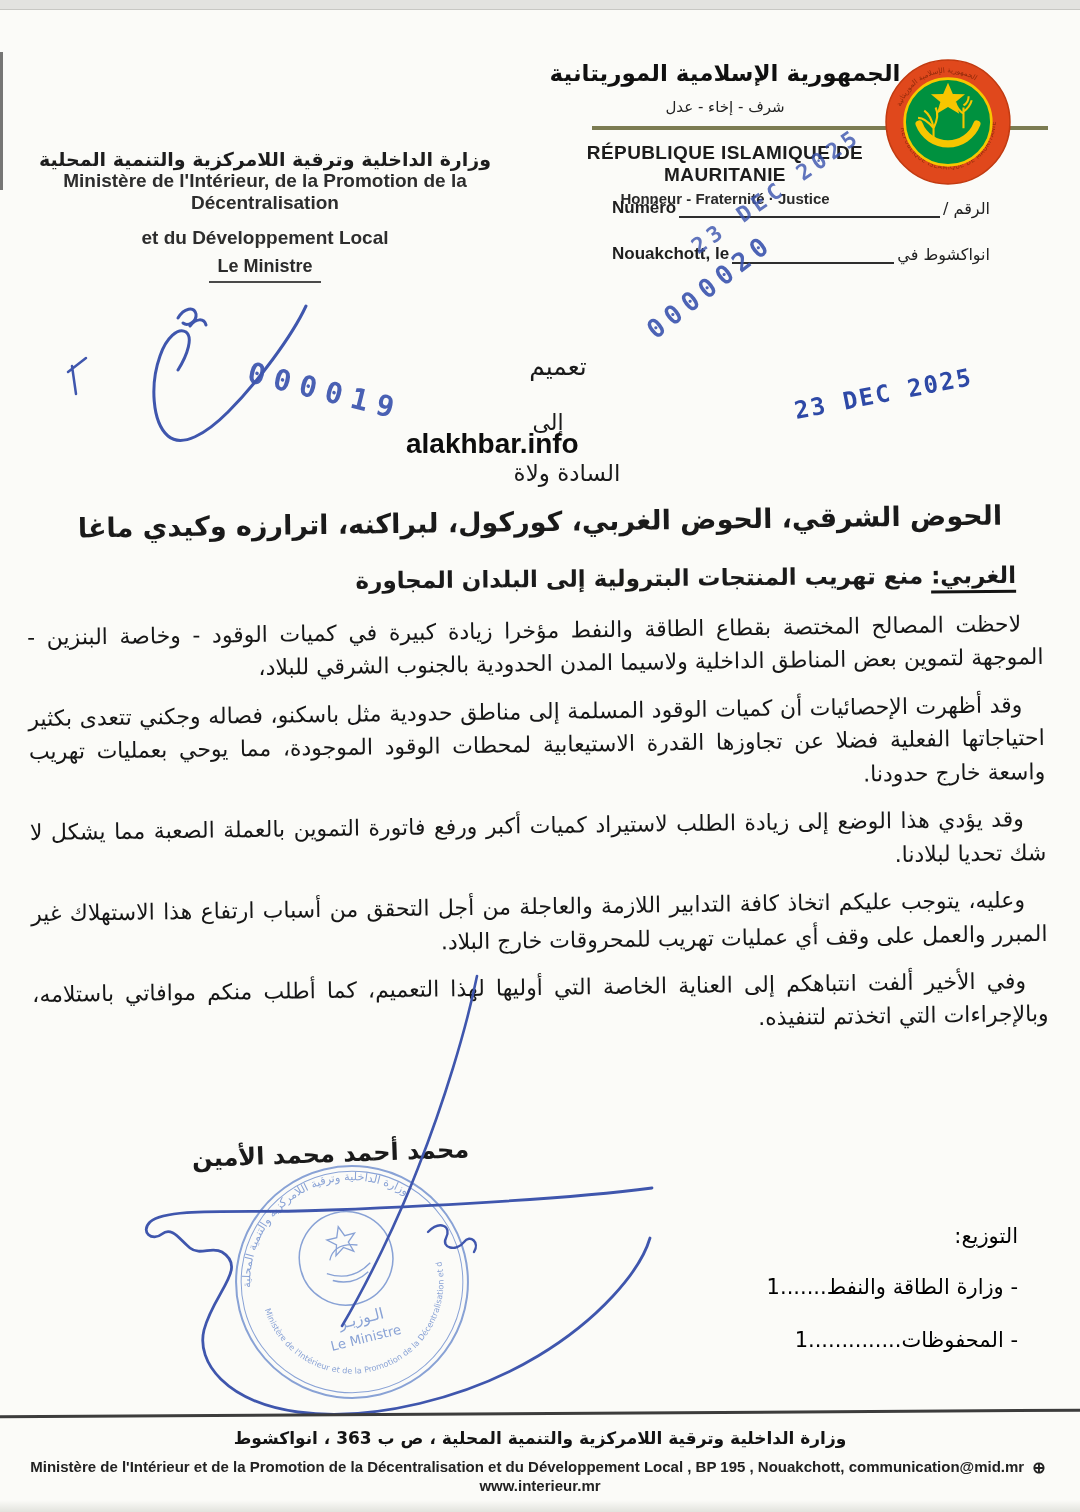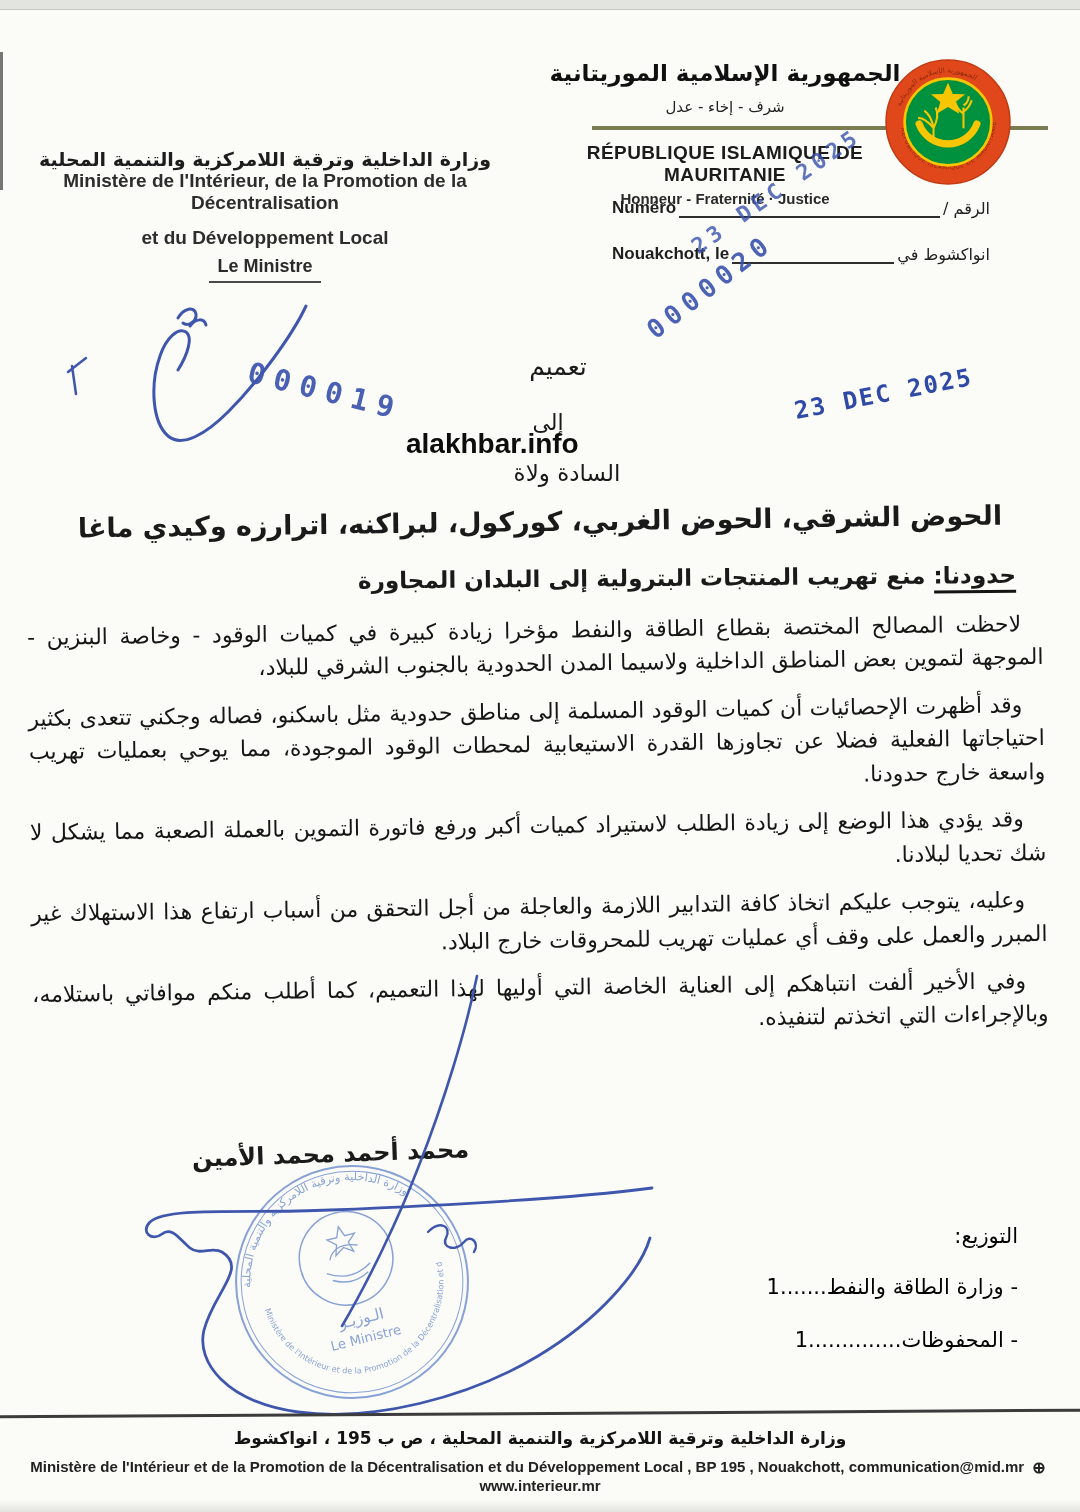--- a/index.html
+++ b/index.html
@@ -135,21 +135,21 @@
 
   <div class="doc-type">تعميم</div>
   <div class="stamp-000019">000019</div>
   <div class="stamp-23dec">23 DEC 2025</div>
   <div class="to-label">إلى</div>
   <div class="watermark">alakhbar.info</div>
   <div class="recipients-title">السادة ولاة</div>
   <div class="recipients-line">الحوض الشرقي، الحوض الغربي، كوركول، لبراكنه، اترارزه وكيدي ماغا</div>
 
   <div class="subject">
-    <span class="sub-label">حدودنا:</span><span> منع تهريب المنتجات البترولية إلى البلدان المجاورة</span>
+    <span class="sub-label">الغربي:</span><span> منع تهريب المنتجات البترولية إلى البلدان المجاورة</span>
   </div>
 
   <div class="body-text">
     <p>لاحظت المصالح المختصة بقطاع الطاقة والنفط مؤخرا زيادة كبيرة في كميات الوقود - وخاصة البنزين - الموجهة لتموين بعض المناطق الداخلية ولاسيما المدن الحدودية بالجنوب الشرقي للبلاد،</p>
     <p>وقد أظهرت الإحصائيات أن كميات الوقود المسلمة إلى مناطق حدودية مثل باسكنو، فصاله وجكني تتعدى بكثير احتياجاتها الفعلية فضلا عن تجاوزها القدرة الاستيعابية لمحطات الوقود الموجودة، مما يوحي بعمليات تهريب واسعة خارج حدودنا.</p>
     <p>وقد يؤدي هذا الوضع إلى زيادة الطلب لاستيراد كميات أكبر ورفع فاتورة التموين بالعملة الصعبة مما يشكل لا شك تحديا لبلادنا.</p>
     <p>وعليه، يتوجب عليكم اتخاذ كافة التدابير اللازمة والعاجلة من أجل التحقق من أسباب ارتفاع هذا الاستهلاك غير المبرر والعمل على وقف أي عمليات تهريب للمحروقات خارج البلاد.</p>
     <p>وفي الأخير ألفت انتباهكم إلى العناية الخاصة التي أوليها لهذا التعميم، كما أطلب منكم موافاتي باستلامه، وبالإجراءات التي اتخذتم لتنفيذه.</p>
   </div>
 
@@ -194,20 +194,20 @@
     </g>
   </svg>
 
   <div class="dist">
     <div class="dist-title">التوزيع:</div>
     <div class="dist-item1">- وزارة الطاقة والنفط.......1</div>
     <div class="dist-item2">- المحفوظات..............1</div>
   </div>
 
   <div class="footer-rule"></div>
-  <div class="footer-ar">وزارة الداخلية وترقية اللامركزية والتنمية المحلية ، ص ب 195 ، انواكشوط</div>
+  <div class="footer-ar">وزارة الداخلية وترقية اللامركزية والتنمية المحلية ، ص ب 363 ، انواكشوط</div>
   <div class="footer-fr">
     <span>Ministère de l'Intérieur et de la Promotion de la Décentralisation et du Développement Local , BP 195 , Nouakchott,  communication@mid.mr</span>
     <span class="globe">⊕</span>
     <span>www.interieur.mr</span>
   </div>
 
 </div>
 
 </body></html>

